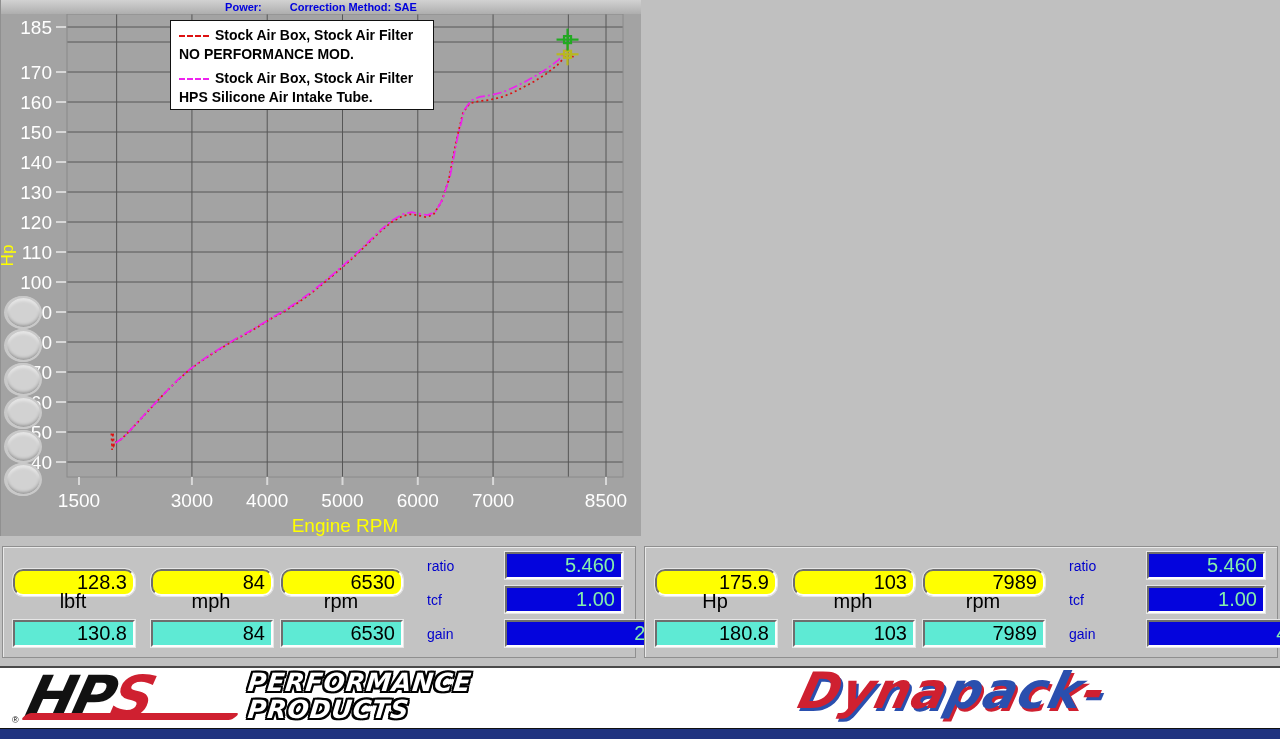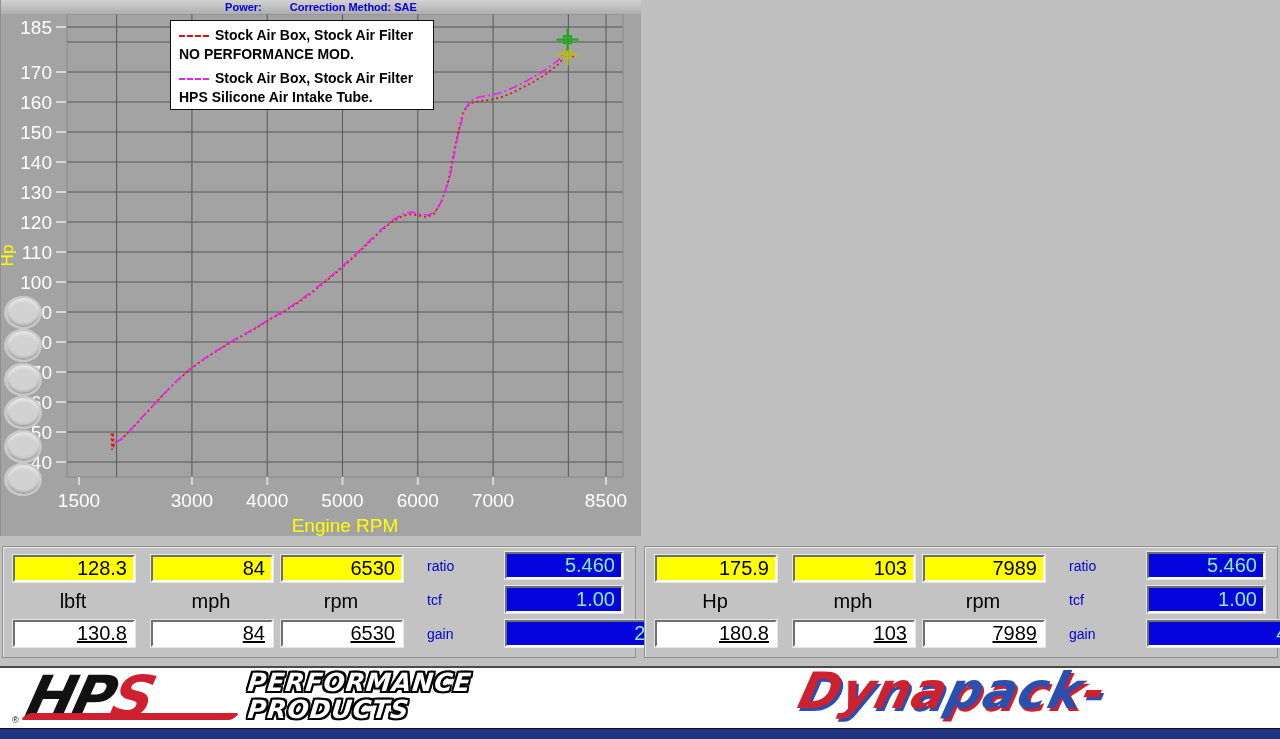--- a/index.html
+++ b/index.html
@@ -43,23 +43,23 @@
     border:1px solid #8f8f8f;box-shadow:inset 1px 1px 0 #e9e9e9;
   }
   #readL{left:2px;}
   #readR{left:644px;}
   .vb{
     position:absolute;width:112px;height:23px;line-height:23px;
     font-size:20px;text-align:right;padding-right:6px;color:#000;
     border:2px solid;border-color:#6e6e6e #fdfdfd #fdfdfd #6e6e6e;outline:1px solid #e6e6e6;
   }
   .vb.yellow{background:#ffff00;}
-  .vb.green{background:#ffffff;text-decoration:underline;}
+  .vb.green{background:#5eead4;}
   .vb.blue{background:#0404dd;color:#86efac;}
-  .r1{top:8px;} .r3{top:73px;}
+  .r1{top:22px;border-radius:10px;} .r3{top:73px;}
   .c1{left:10px;} .c2{left:148px;} .c3{left:278px;}
   .unit{
     position:absolute;top:42px;width:120px;height:24px;line-height:24px;
     text-align:center;font-size:20px;color:#000;
   }
   .sidelab{
     position:absolute;left:424px;width:72px;height:24px;line-height:24px;
     font-size:14px;color:#0000cc;
   }
   .s1{top:7px;}.s2{top:41px;}.s3{top:75px;}

